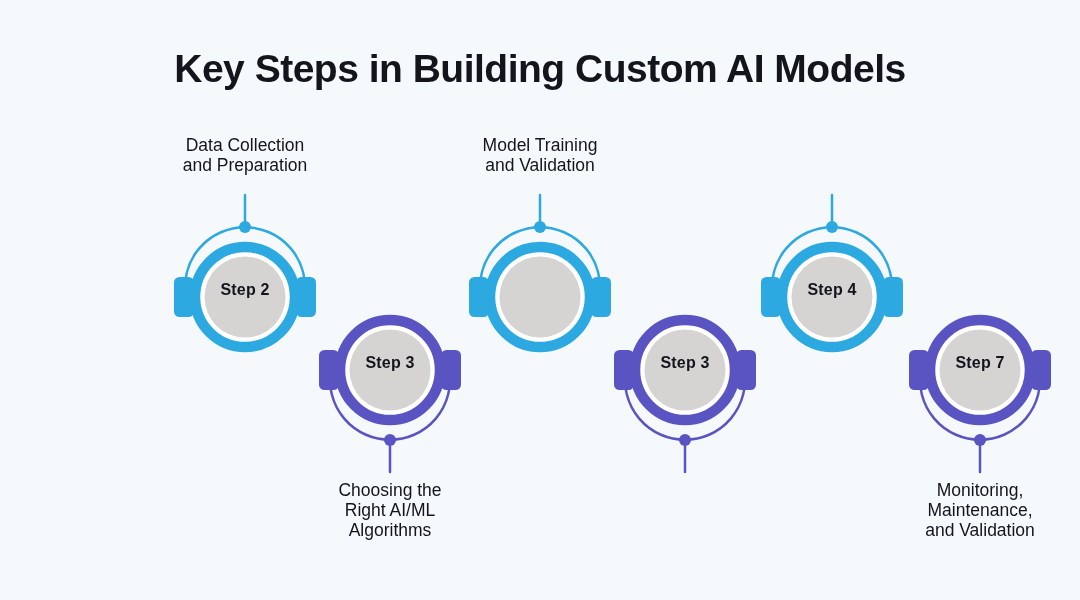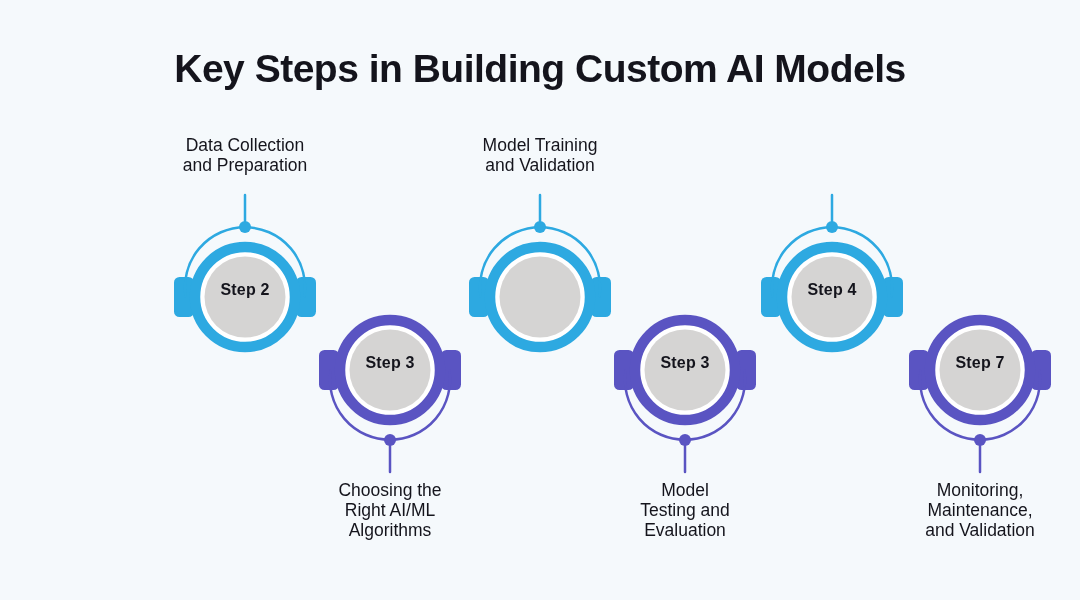--- a/index.html
+++ b/index.html
@@ -107,23 +107,20 @@
         <rect class="tab" x="51" y="-20" width="20" height="40" rx="5.5"></rect>
         <circle class="disc-white" cx="0" cy="0" r="45"></circle>
         <circle class="disc-gray" cx="0" cy="0" r="40.5"></circle>
         <circle class="ring" cx="0" cy="0" r="50"></circle>
         <path class="thin" d="M -59.2 0 A 60 60 0 1 0 59.2 0"></path>
         <circle class="dot" cx="0" cy="70" r="6"></circle>
         <line class="stem" x1="0" y1="76" x2="0" y2="102"></line>
       </g>
     </svg>
     <div class="step-number">Step 3</div>
-    <div class="caption below">Model
-Testing and
-Evaluation</div>
   </div>
 
   <div class="node blue" style="left:742px;top:192px">
     <svg width="160" height="210" viewBox="-80 -105 160 210">
       <g transform="scale(1,-1)">
         <rect class="tab" x="-71" y="-20" width="20" height="40" rx="5.5"></rect>
         <rect class="tab" x="51" y="-20" width="20" height="40" rx="5.5"></rect>
         <circle class="disc-white" cx="0" cy="0" r="45"></circle>
         <circle class="disc-gray" cx="0" cy="0" r="40.5"></circle>
         <circle class="ring" cx="0" cy="0" r="50"></circle>

